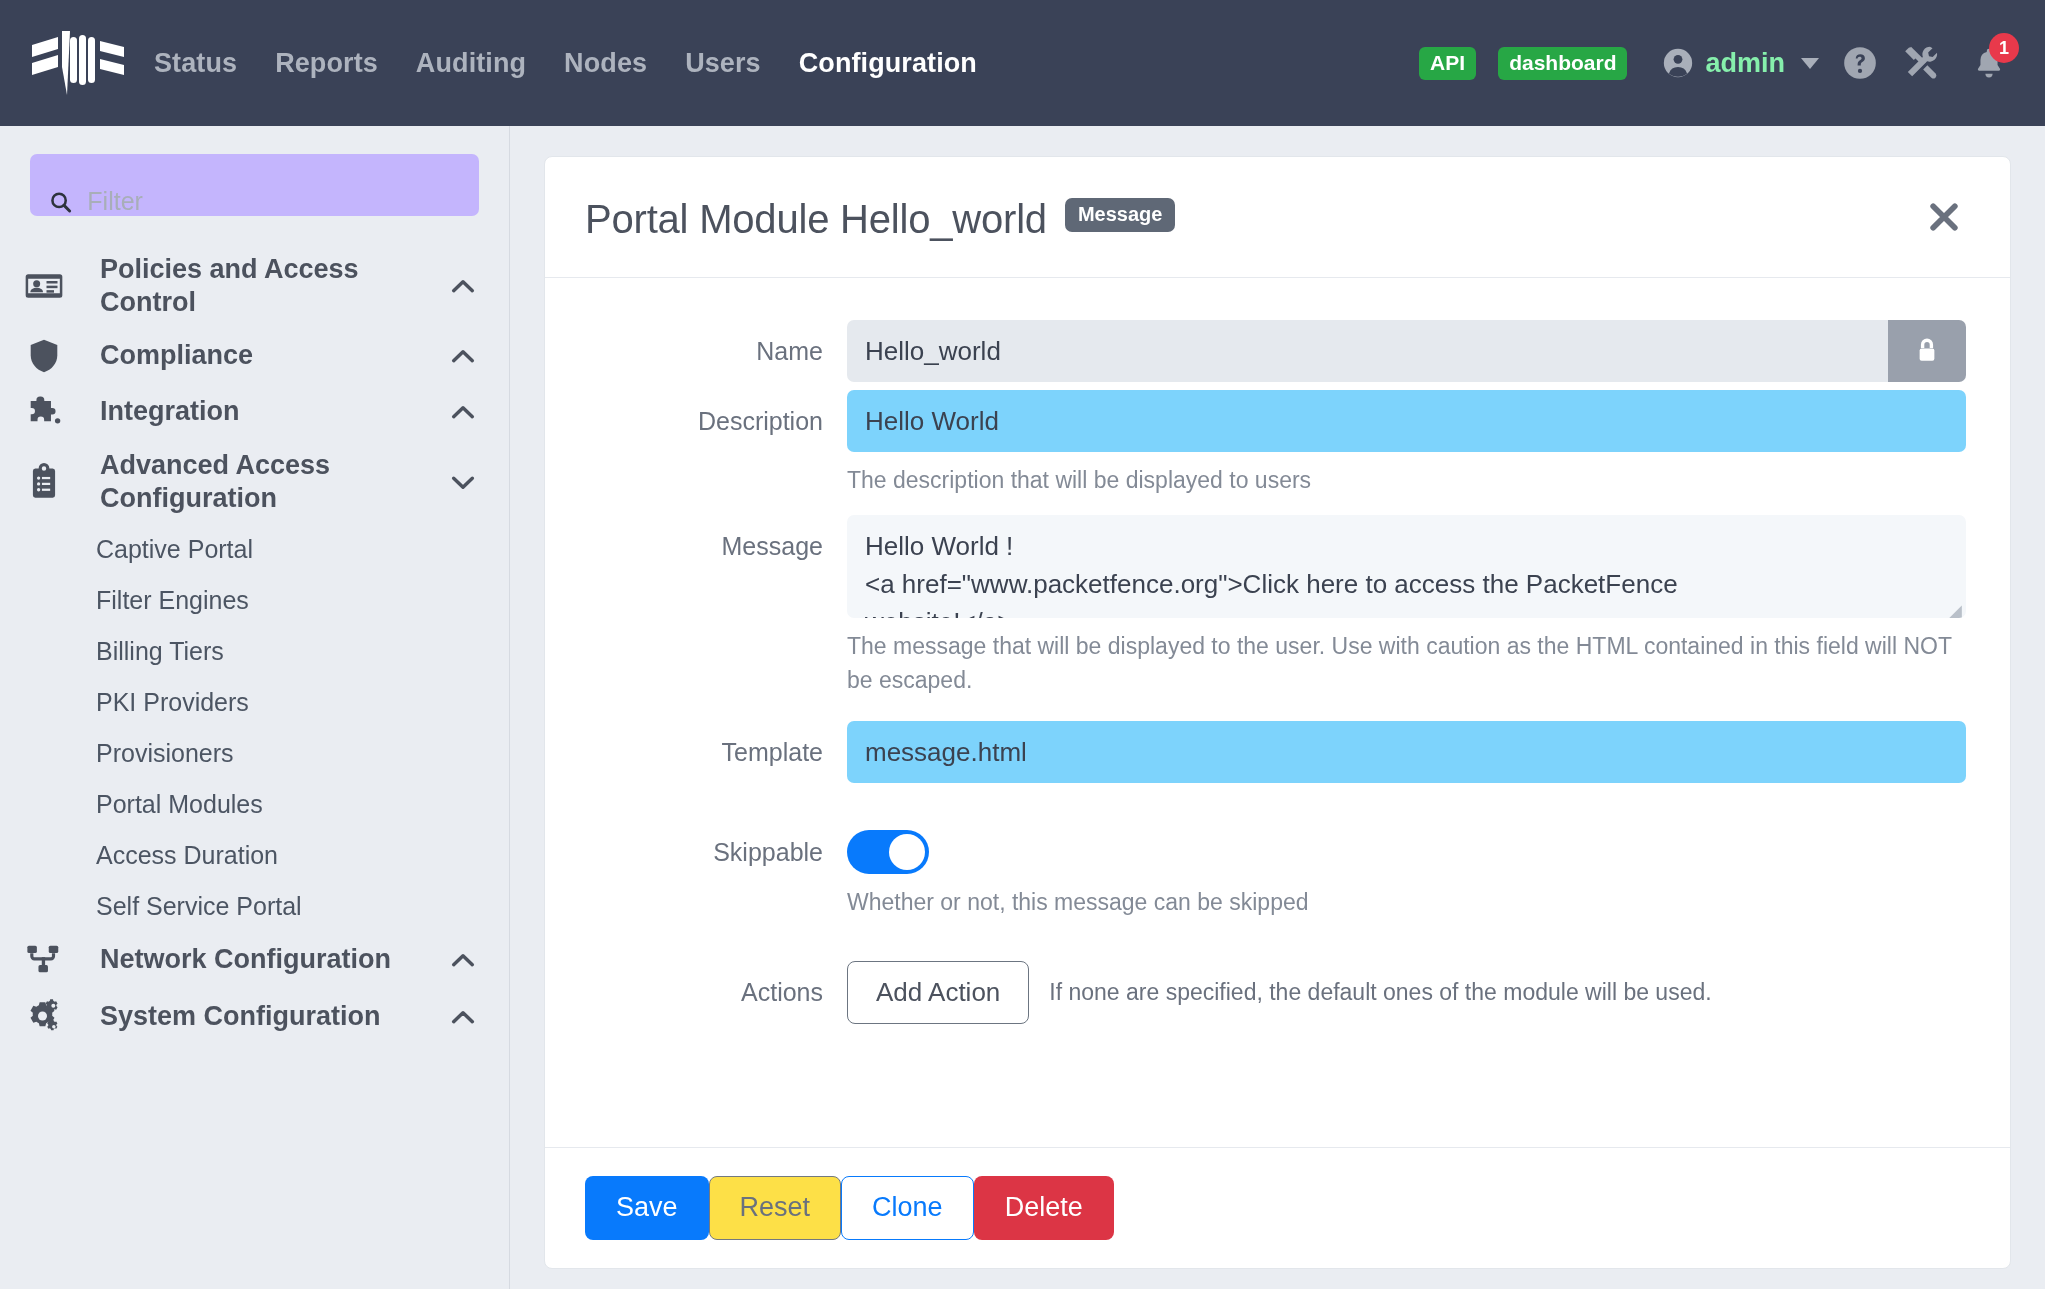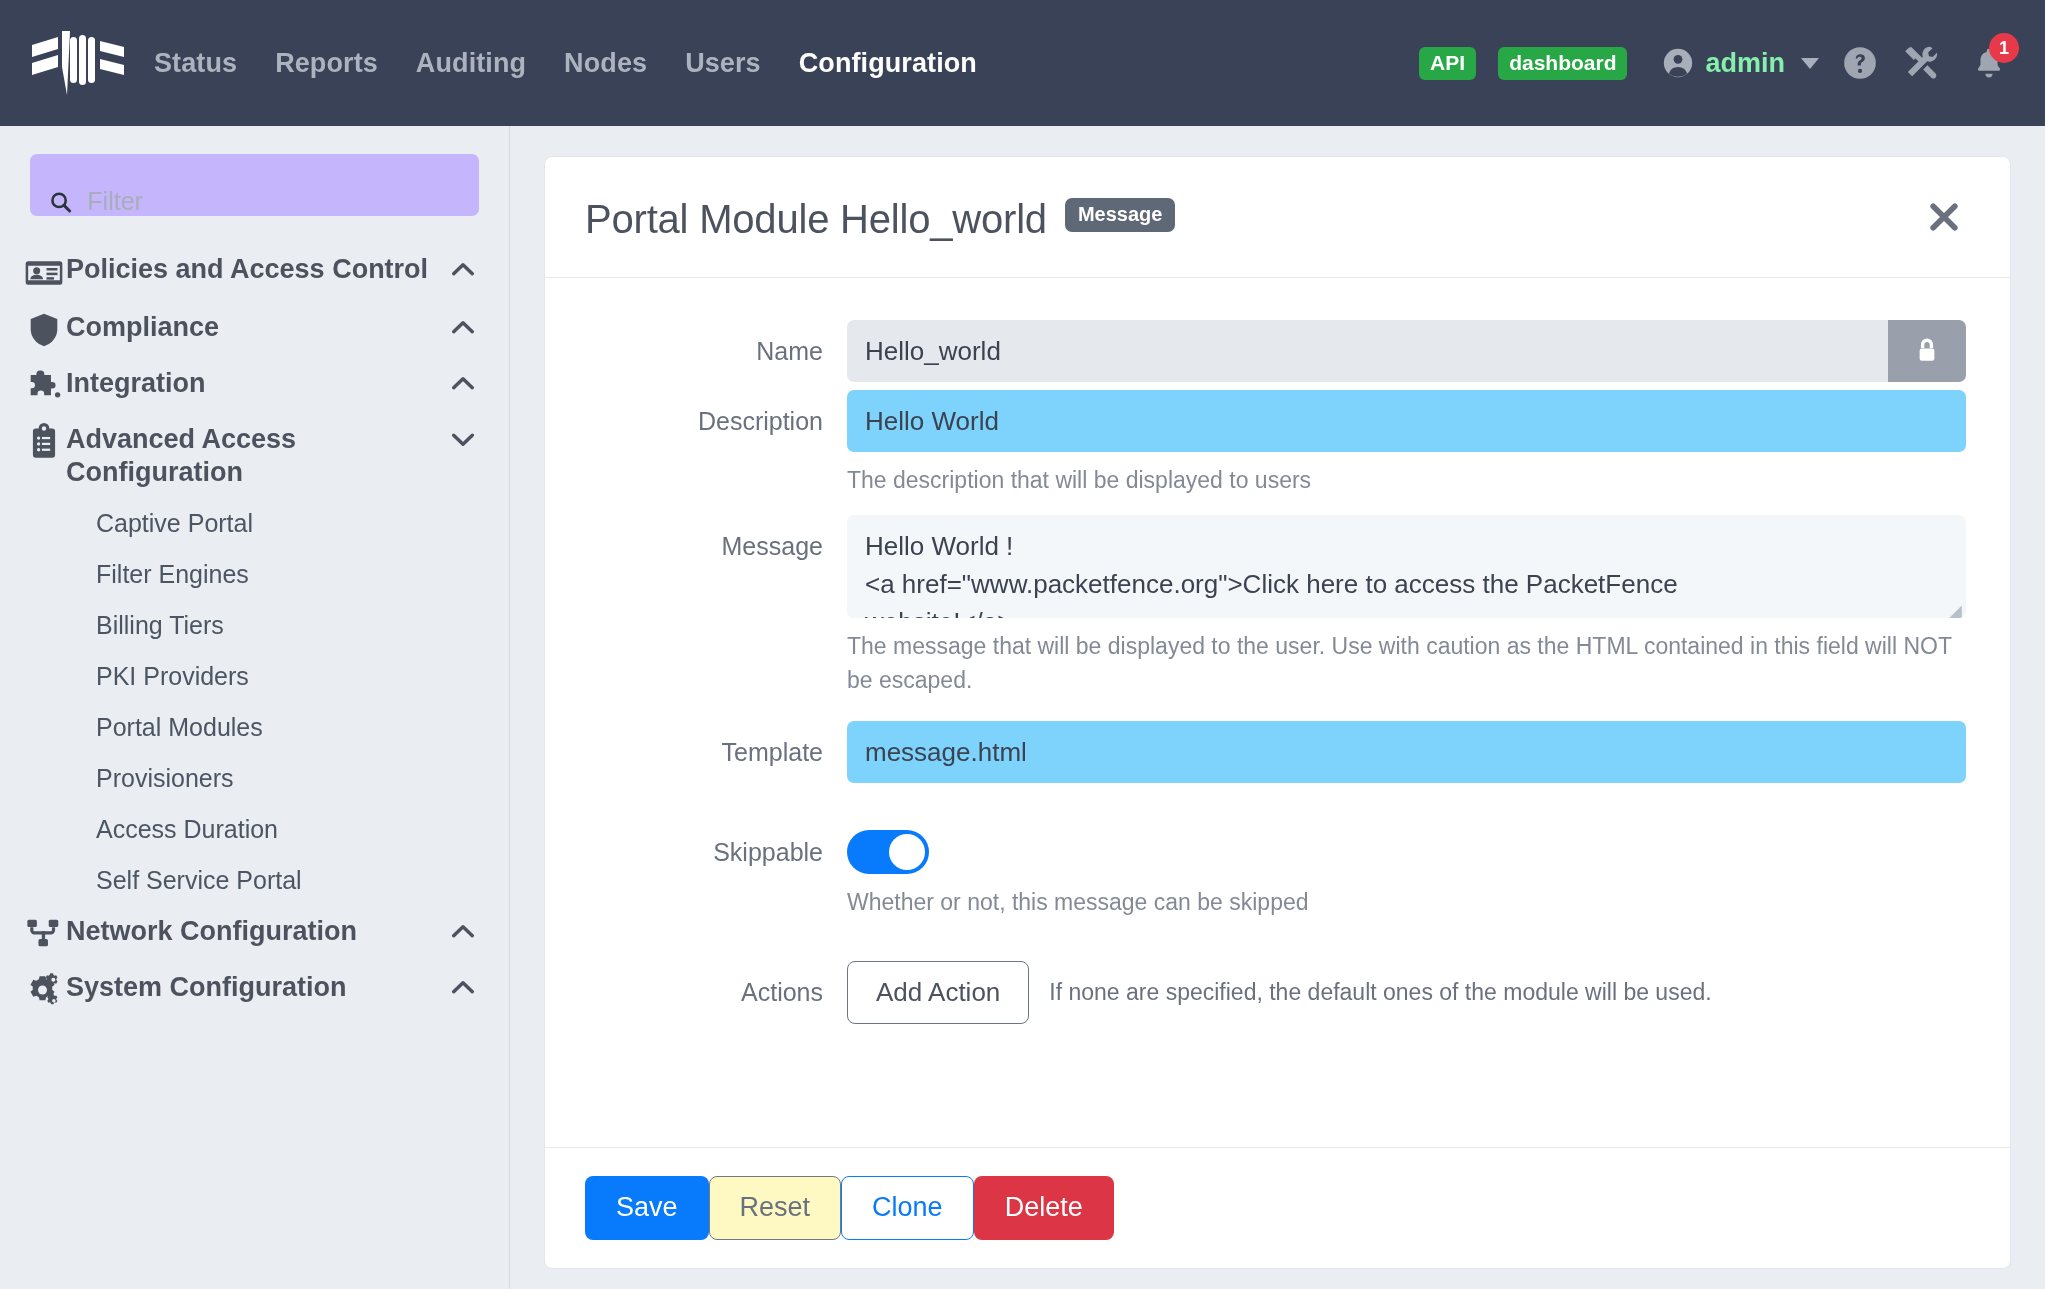--- a/index.html
+++ b/index.html
@@ -95,24 +95,24 @@
   }
   .filter-input {
     border: none; outline: none; background: transparent;
     font-size: 25px; color: #3b4250;
     font-family: "Liberation Sans", sans-serif;
     width: 100%;
   }
   .filter-input::placeholder { color: #a8aeb8; }
 
   .nav-group {
-    display: flex; align-items: flex-start;
+    display: flex; align-items: center;
     padding: 9px 30px 9px 22px;
     cursor: pointer;
-    gap: 0;
+    gap: 34px;
   }
   .nav-group .ico { width: 44px; flex: none; display:flex; justify-content:center; }
   .nav-group .gtitle {
     font-size: 27px; font-weight: bold; color: #4c525e;
     line-height: 1.22; flex: 1;
   }
   .nav-group .chev { flex: none; }
 
   .nav-sub {
     font-size: 25px; color: #4c5563;
@@ -242,21 +242,21 @@
     display: flex; 
   }
   .btn {
     font-size: 27px; border-radius: 8px;
     padding: 14px 30px; cursor: pointer;
     font-family: "Liberation Sans", sans-serif;
     border: 1px solid transparent;
     line-height: 1.25;
   }
   .btn-save { background: #087afc; color: #fff; }
-  .btn-reset { background: #fef9c3; color: #6a717e; border-color: #73797f; }
+  .btn-reset { background: #fde047; color: #6a717e; border-color: #73797f; }
   .btn-clone { background: #fff; color: #087afc; border-color: #087afc; }
   .btn-delete { background: #dc3545; color: #fff; }
 </style>
 </head>
 <body>
 
 <div class="navbar">
 
   <svg class="brand-logo" viewBox="0 0 96 72">
     <g fill="#ffffff">
@@ -392,22 +392,22 @@
       <span class="gtitle">Advanced Access Configuration</span>
       <svg class="chev" width="32" height="32" viewBox="0 0 24 24">
         <path d="M5 9.2 12 15.9l7-6.7" fill="none" stroke="#4c525e" stroke-width="2.6" stroke-linecap="round" stroke-linejoin="round"></path>
       </svg>
     </div>
 
     <div class="nav-sub">Captive Portal</div>
     <div class="nav-sub">Filter Engines</div>
     <div class="nav-sub">Billing Tiers</div>
     <div class="nav-sub">PKI Providers</div>
+    <div class="nav-sub">Provisioners</div>
     <div class="nav-sub">Portal Modules</div>
-    <div class="nav-sub">Provisioners</div>
     <div class="nav-sub">Access Duration</div>
     <div class="nav-sub">Self Service Portal</div>
 
     <div class="nav-group">
       <span class="ico">
         <svg width="38" height="38" viewBox="0 0 24 24" fill="#4c525e">
           <rect x="1.5" y="3" width="6" height="4.6" rx="1"></rect>
           <rect x="15" y="3" width="6" height="4.6" rx="1"></rect>
           <rect x="8.5" y="15.2" width="6" height="4.6" rx="1"></rect>
           <path d="M4.3 7.8v1.9a1.6 1.6 0 0 0 1.6 1.6h10.5a1.6 1.6 0 0 0 1.6-1.6V7.8" fill="none" stroke="#4c525e" stroke-width="2"></path>

